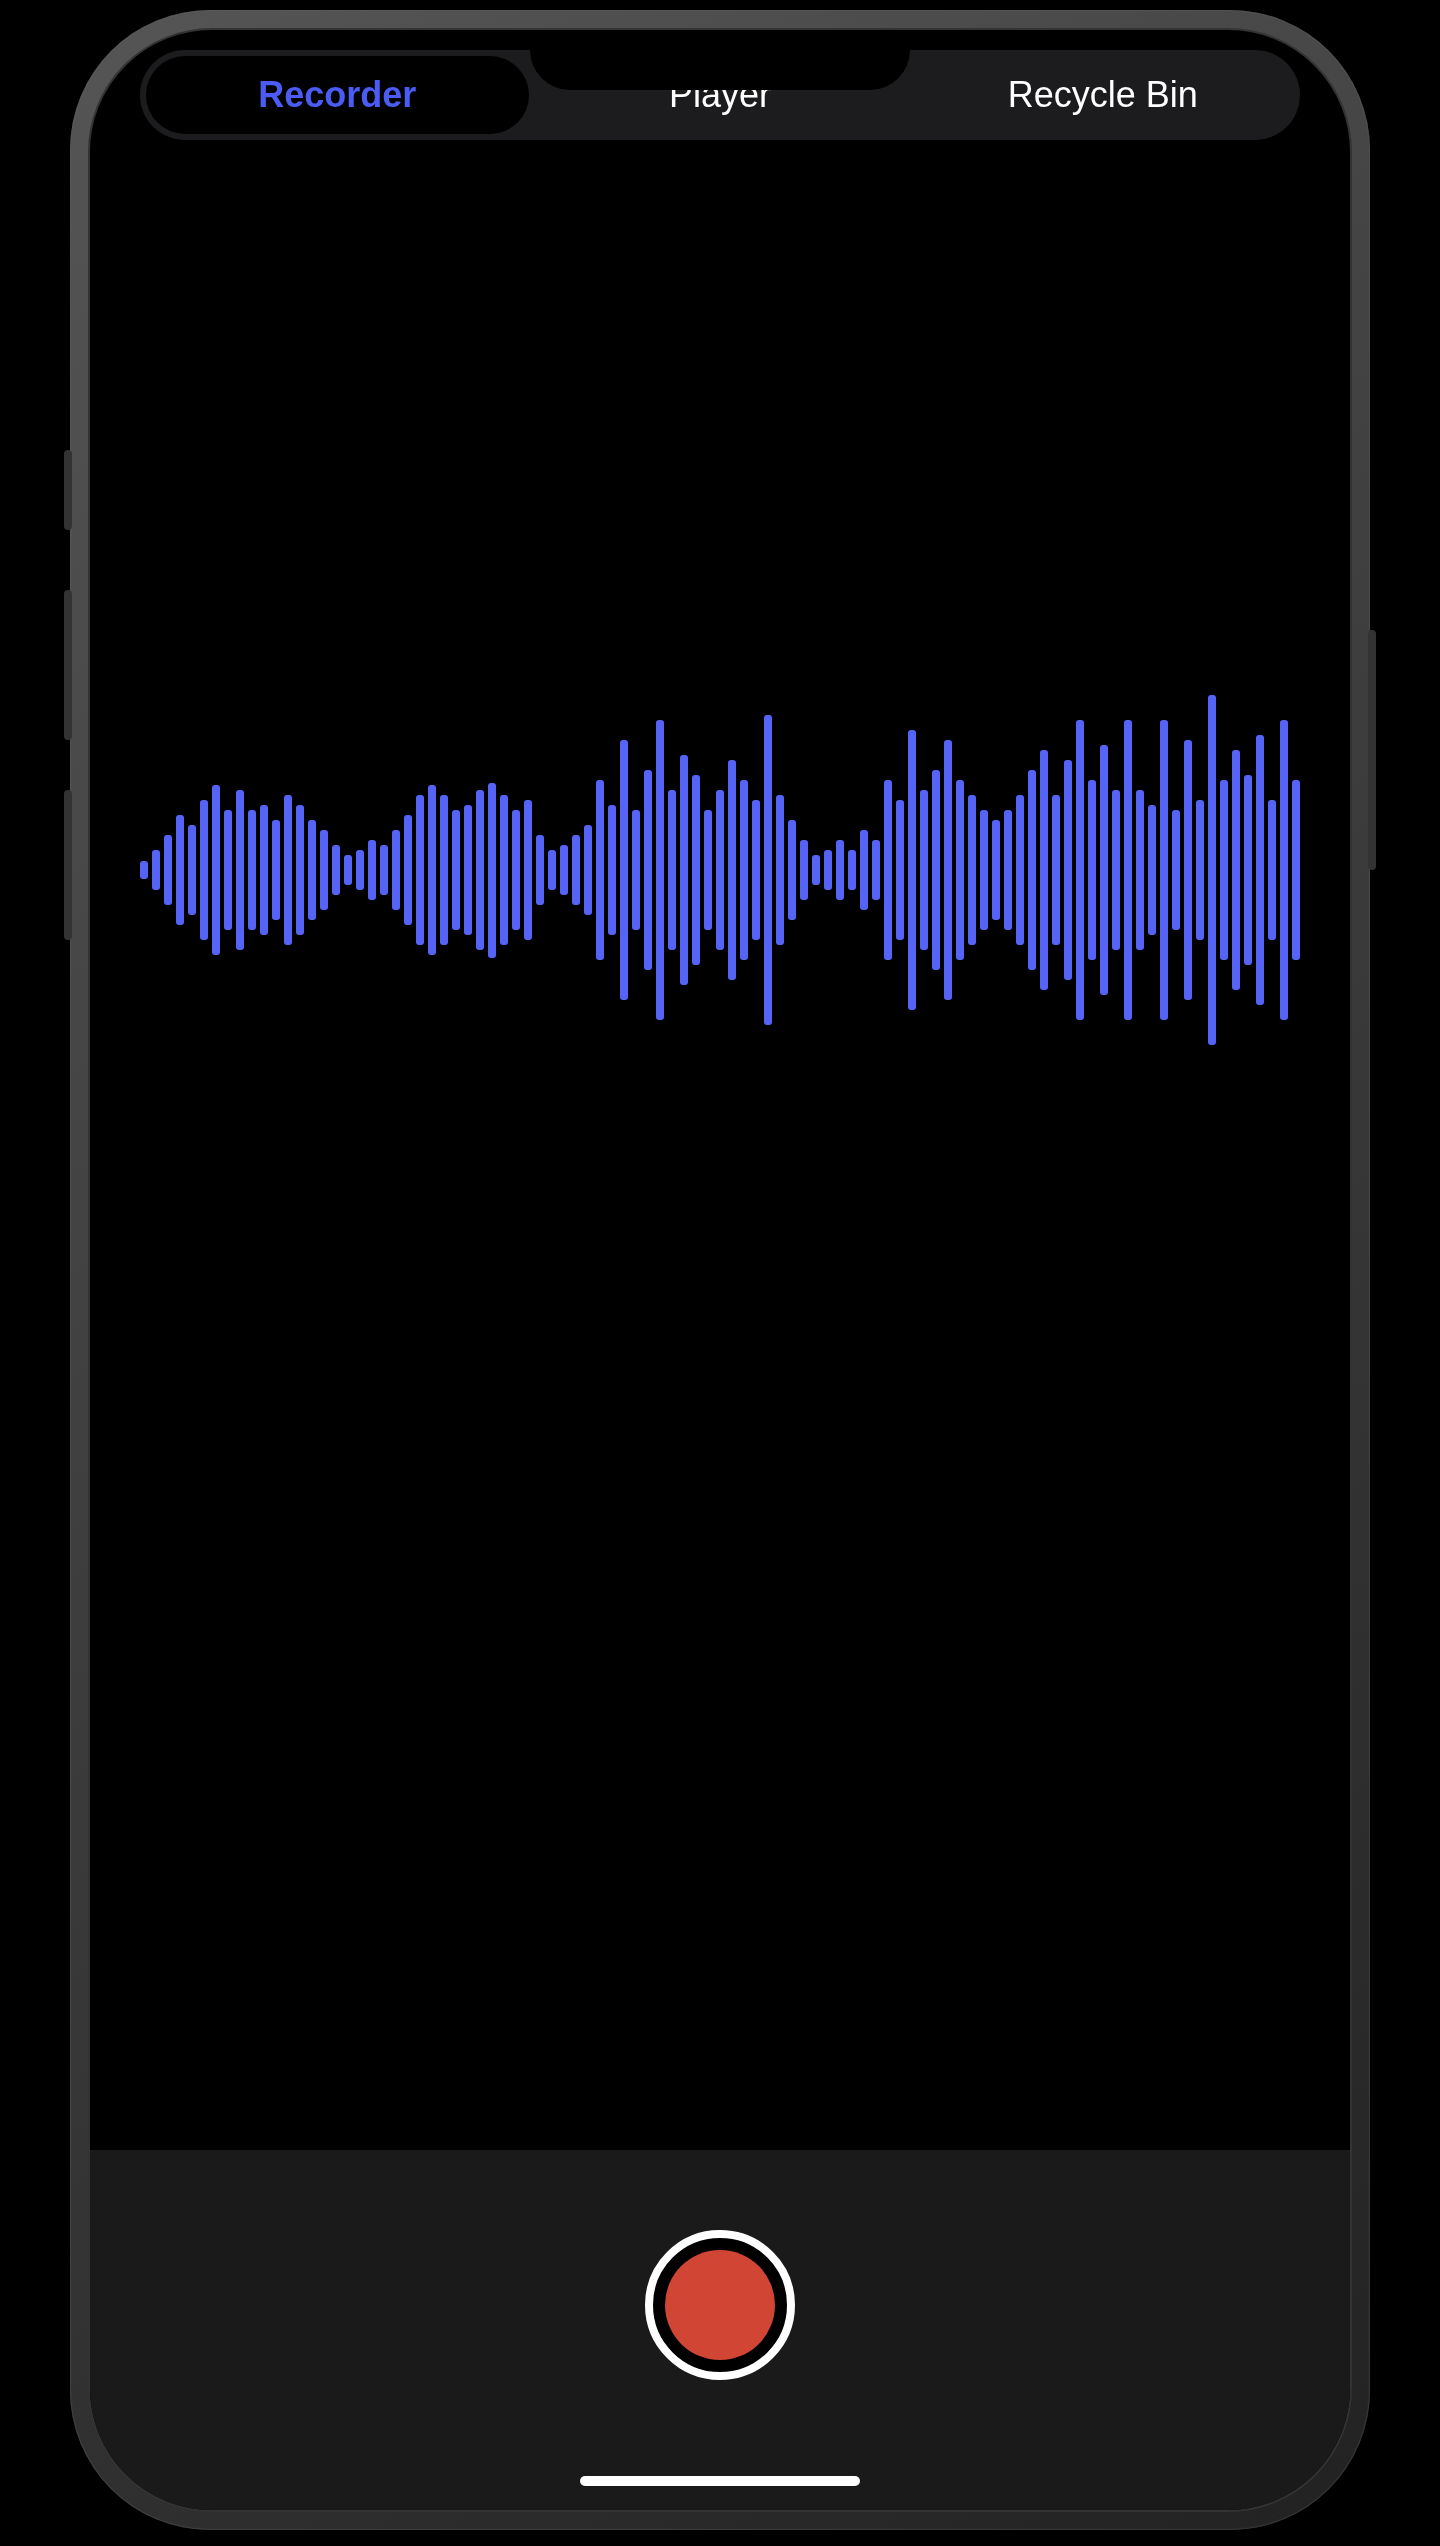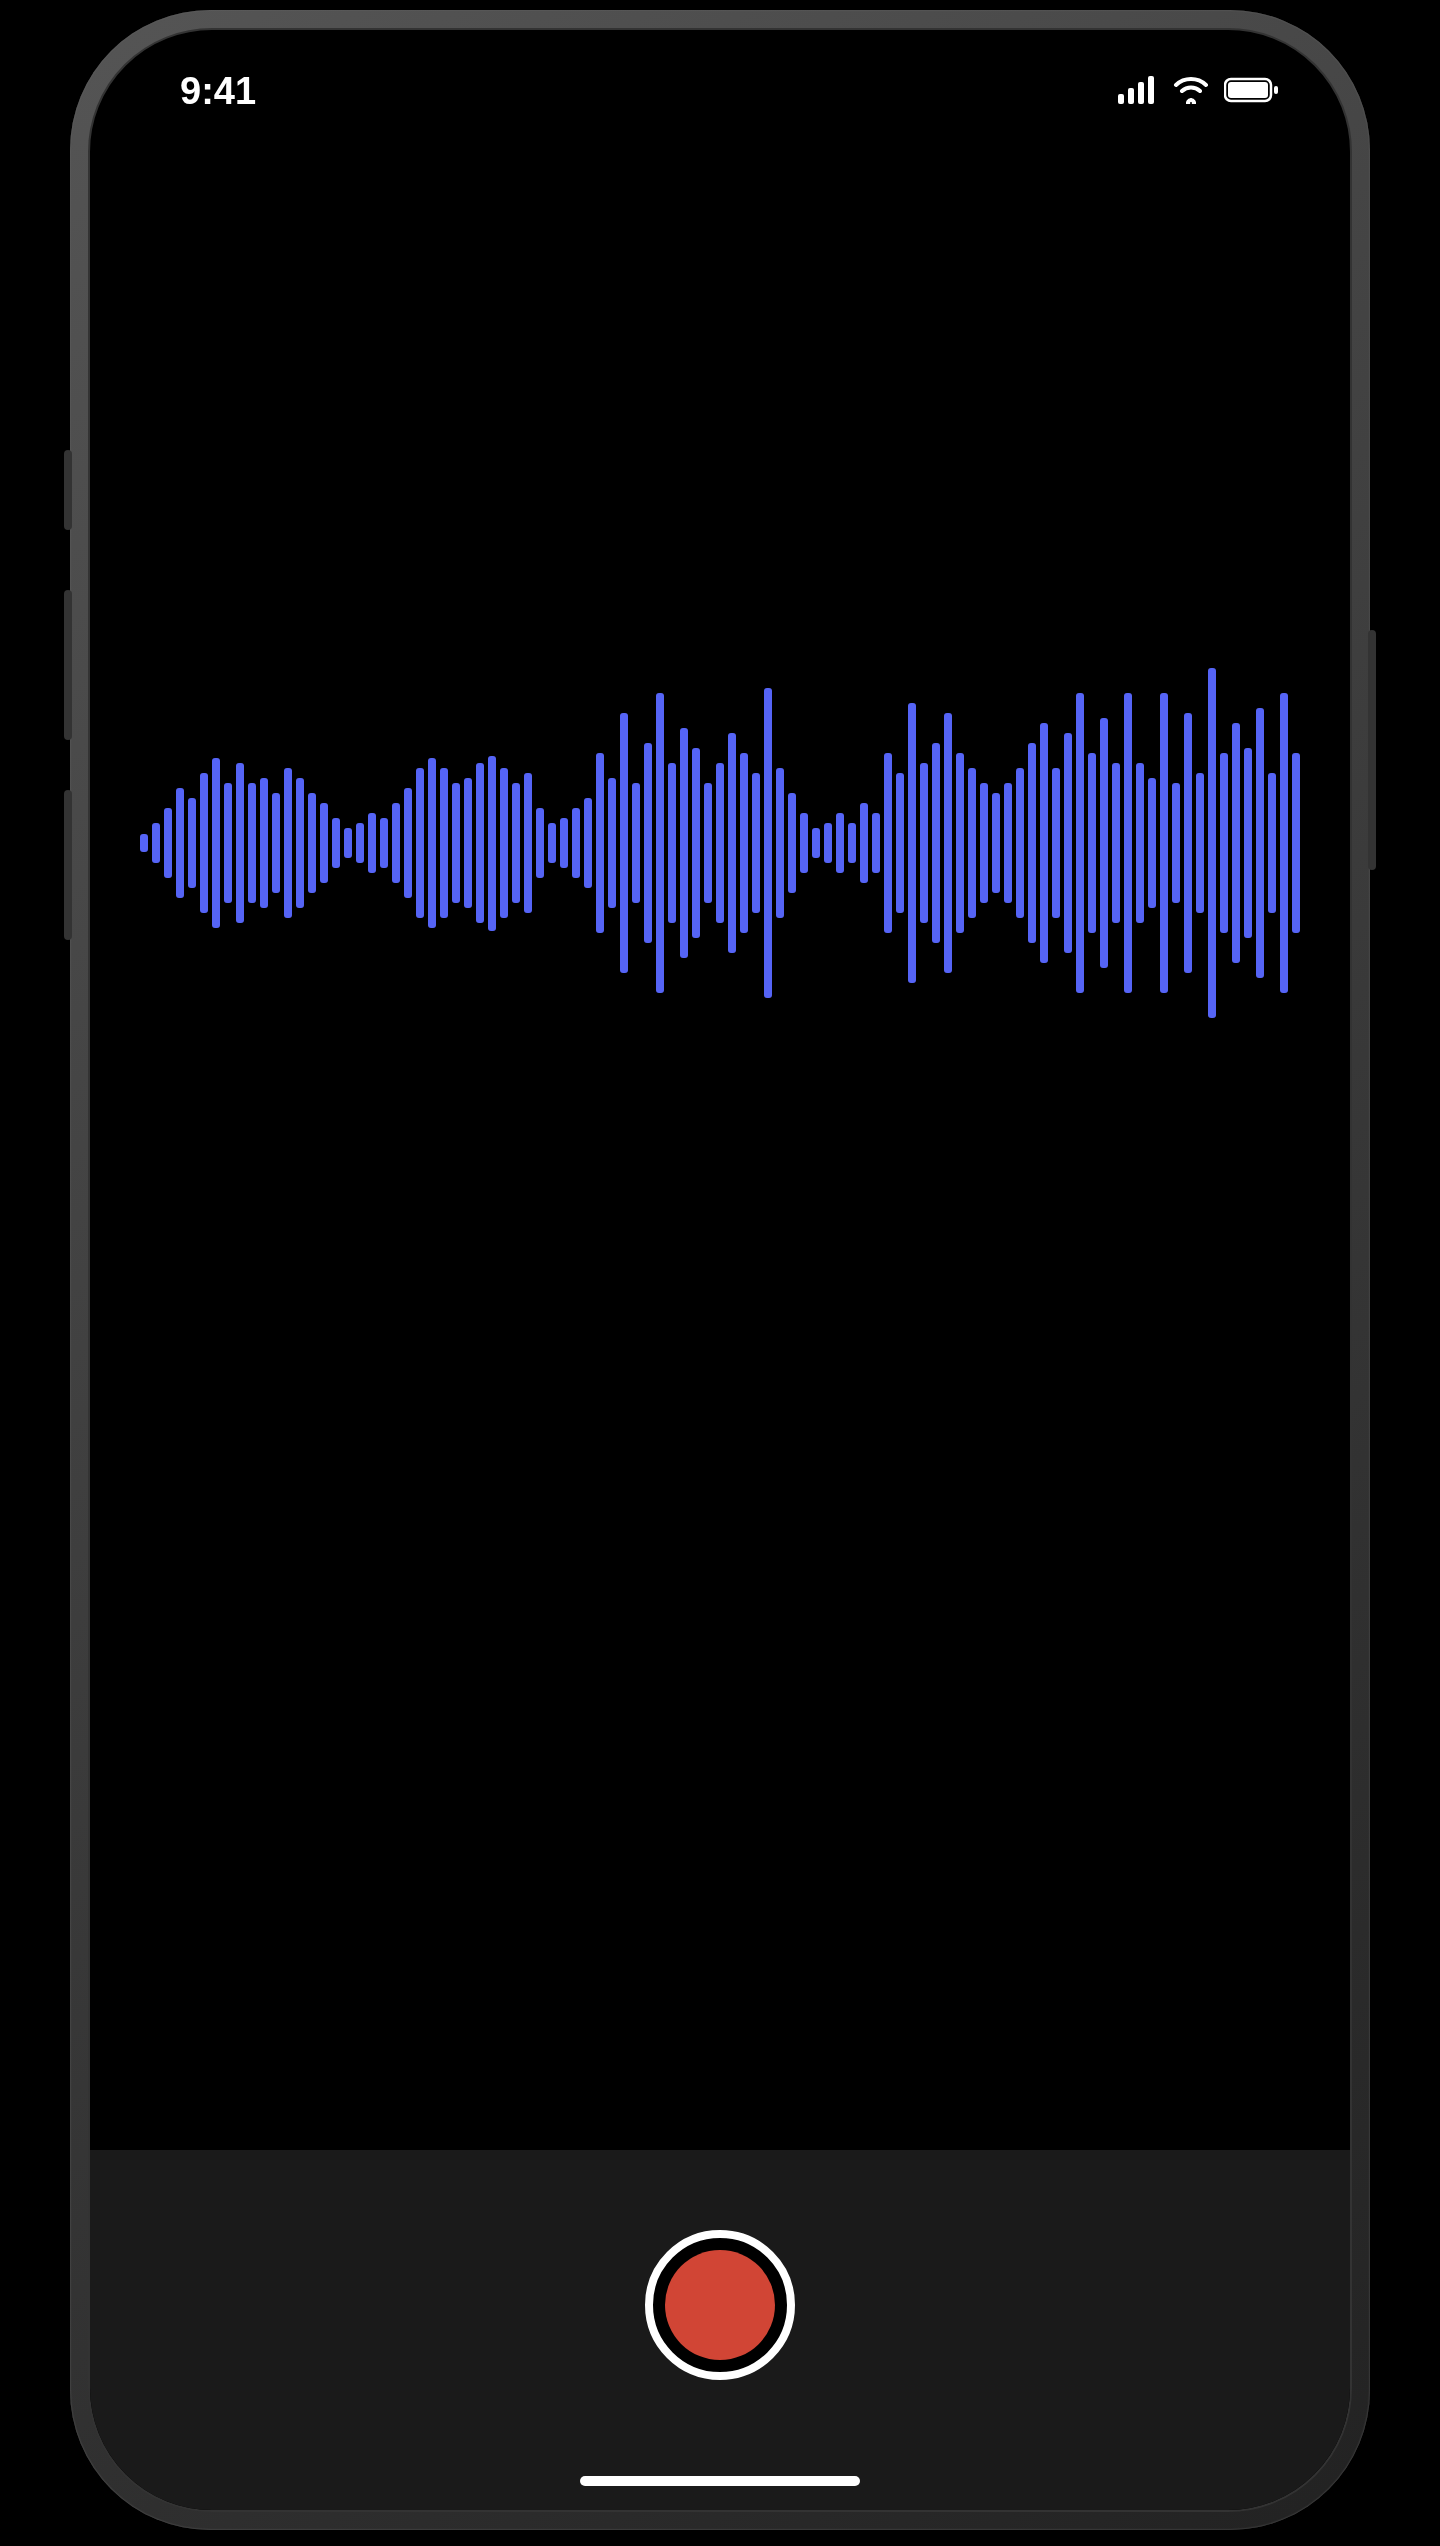--- a/index.html
+++ b/index.html
@@ -175,47 +175,33 @@
 
 <div class="device-frame">
   <div class="side-btn left1"></div>
   <div class="side-btn left2"></div>
   <div class="side-btn left3"></div>
   <div class="side-btn right1"></div>
 
   <div class="device-inner">
     <div class="notch"></div>
 
-    <div class="status-bar">
-      <span>9:41</span>
-      <div class="status-right">
-        <span>
-          <svg width="40" height="28" viewBox="0 0 40 28">
-              <rect x="0" y="18" width="6" height="10" rx="2" fill="#fff"></rect>
-              <rect x="10" y="12" width="6" height="16" rx="2" fill="#fff"></rect>
-              <rect x="20" y="6" width="6" height="22" rx="2" fill="#fff"></rect>
-              <rect x="30" y="0" width="6" height="28" rx="2" fill="#fff"></rect>
-            </svg>
-        </span>
-        <span>
-          <svg width="38" height="28" viewBox="0 0 38 28">
-              <path d="M19 24 a3 3 0 1 0 0.01 0 M10 15 a13 13 0 0 1 18 0 M4 9 a22 22 0 0 1 30 0" stroke="#fff" stroke-width="4" fill="none" stroke-linecap="round"></path>
-            </svg>
-        </span>
-        <span>
-          <svg width="56" height="28" viewBox="0 0 56 28">
-              <rect x="1" y="3" width="46" height="22" rx="6" stroke="#fff" stroke-width="2.5" fill="none"></rect>
-              <rect x="4" y="6" width="40" height="16" rx="3" fill="#fff"></rect>
-              <rect x="50" y="10" width="4" height="8" rx="2" fill="#fff"></rect>
-            </svg>
-        </span>
+
+
+    <div class="segmented">
+      <div class="segment active">
+        <span>Recorder</span>
+      </div>
+      <div class="segment">
+        <span>Player</span>
+      </div>
+      <div class="segment">
+        <span>Recycle Bin</span>
       </div>
     </div>
-
-
 
     <div class="waveform-area">
       <div class="waveform" id="waveform">
           <div class="wave-bar" style="height: 18px; background: rgb(85, 100, 246);"></div>
           <div class="wave-bar" style="height: 40px; background: rgb(85, 100, 246);"></div>
           <div class="wave-bar" style="height: 70px; background: rgb(85, 100, 246);"></div>
           <div class="wave-bar" style="height: 110px; background: rgb(85, 100, 246);"></div>
           <div class="wave-bar" style="height: 90px; background: rgb(85, 100, 246);"></div>
           <div class="wave-bar" style="height: 140px; background: rgb(85, 100, 246);"></div>
           <div class="wave-bar" style="height: 170px; background: rgb(85, 100, 246);"></div>

